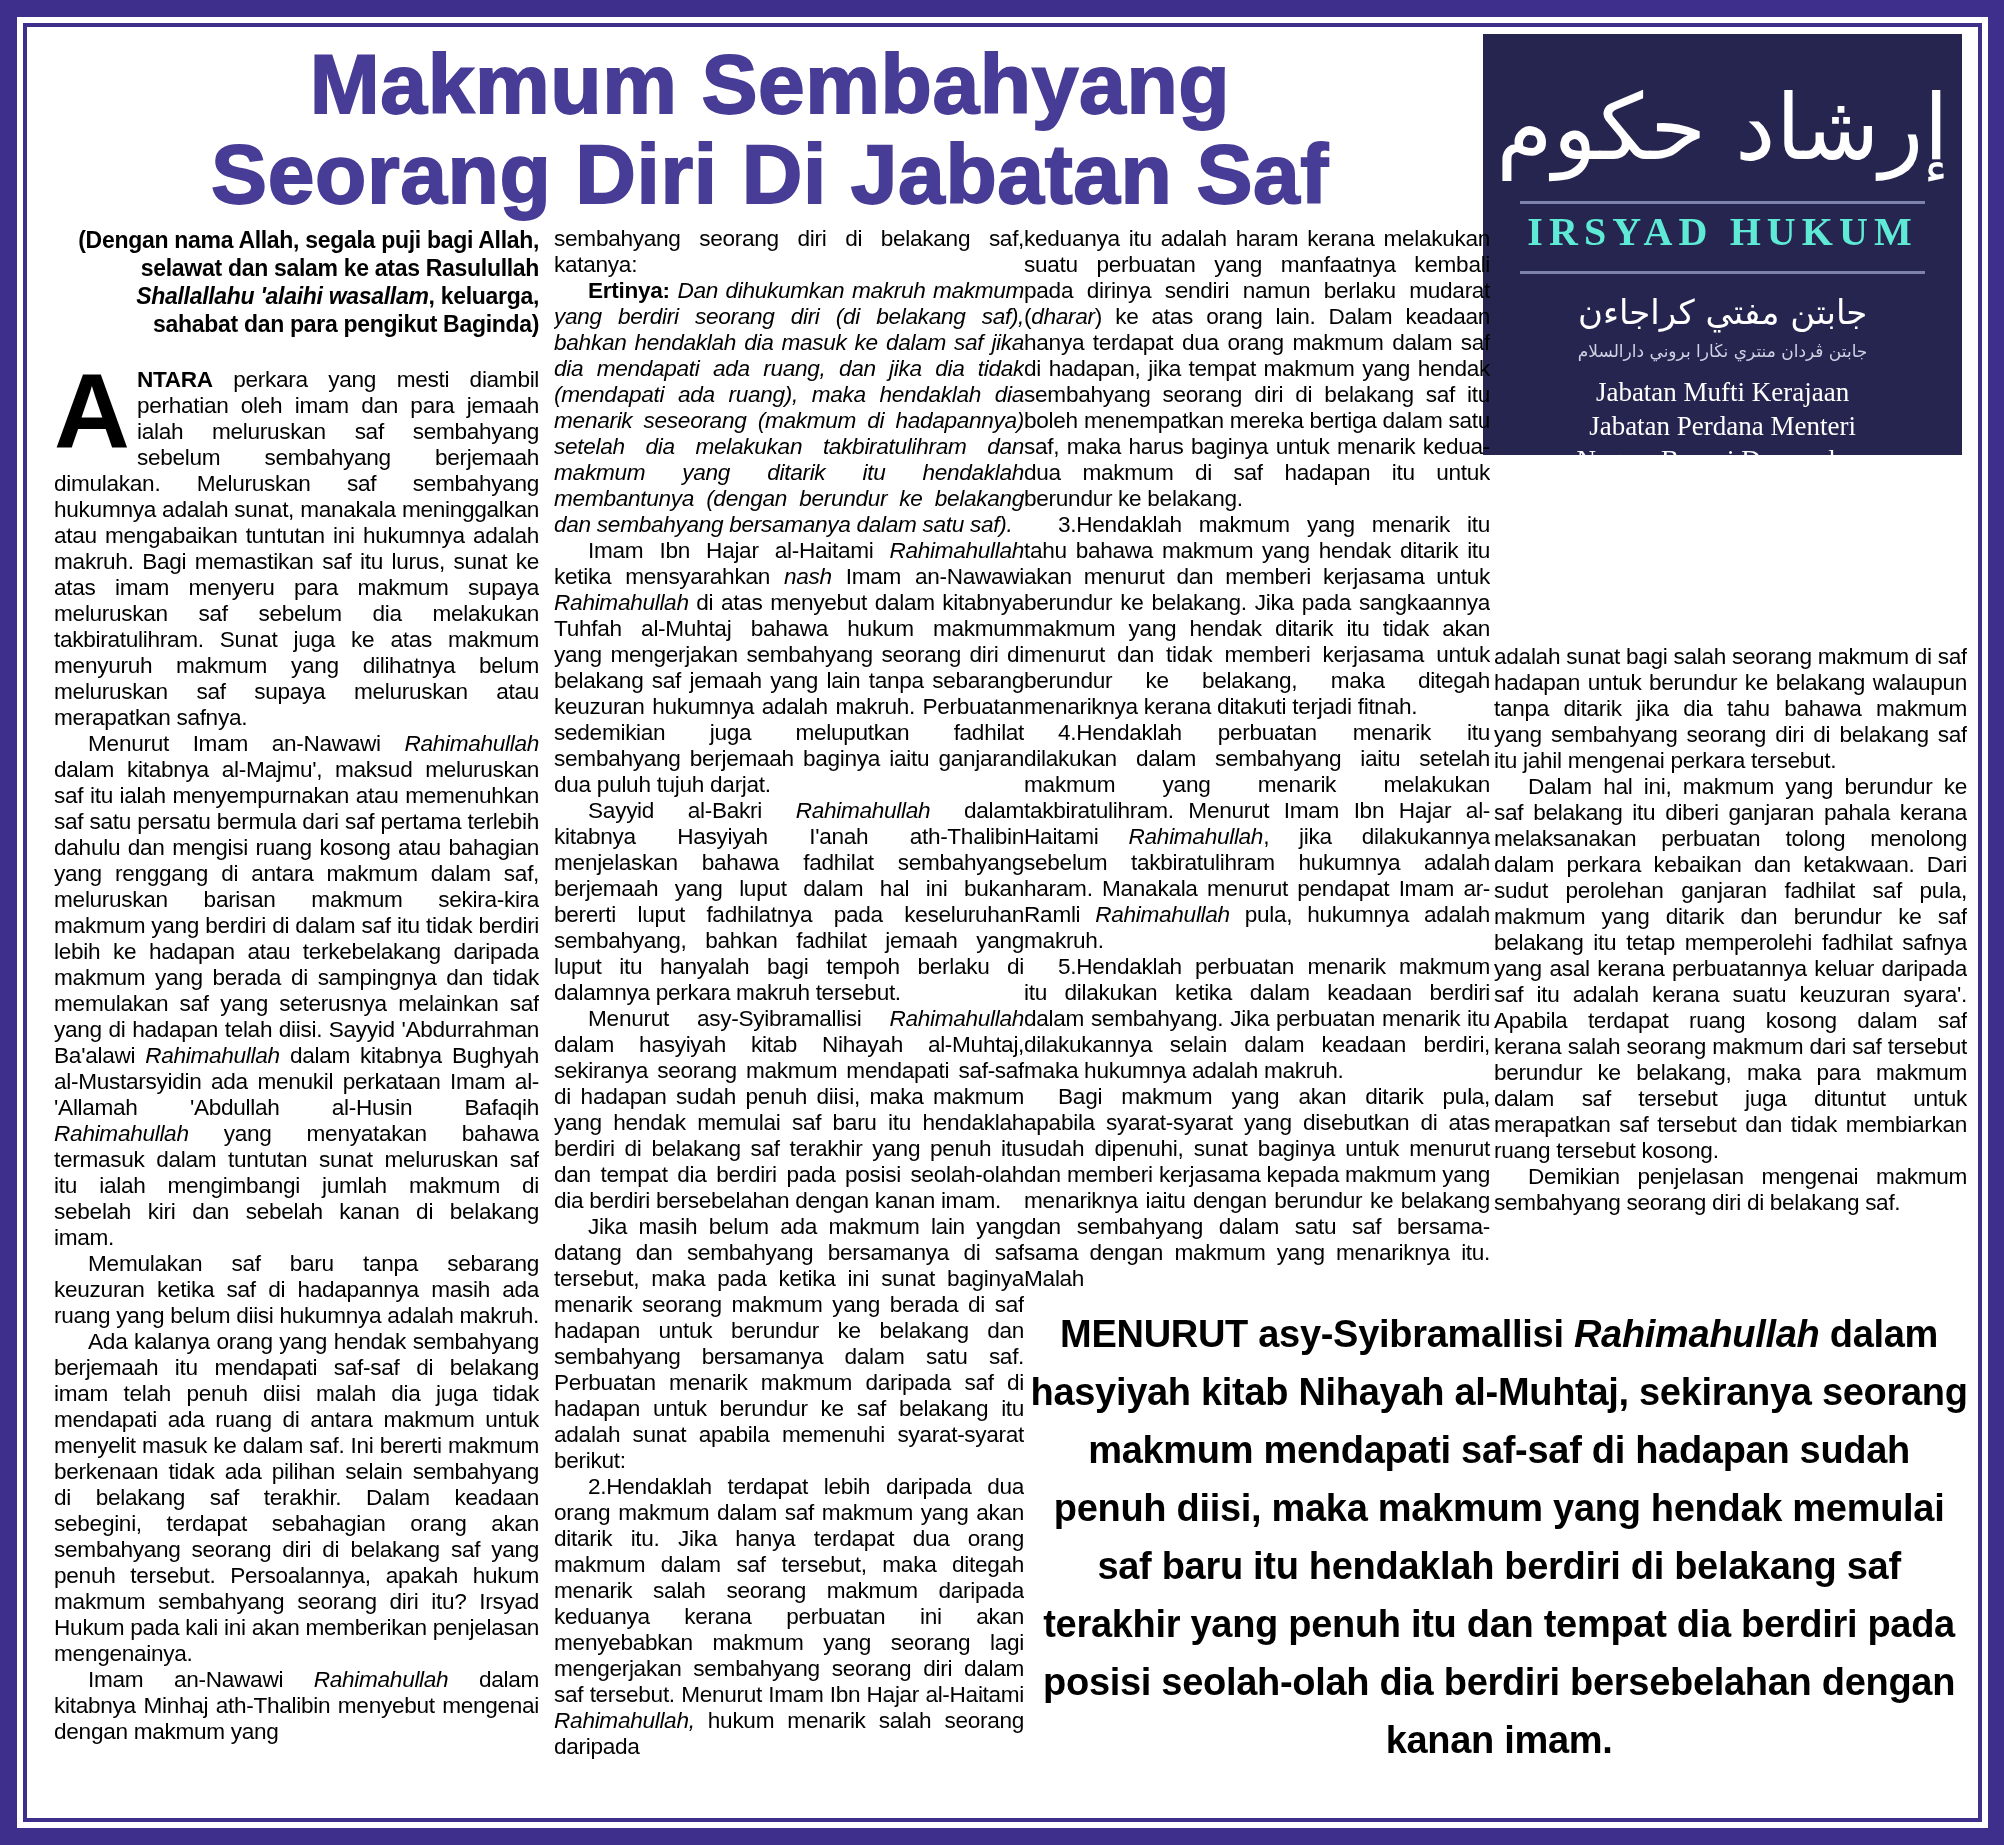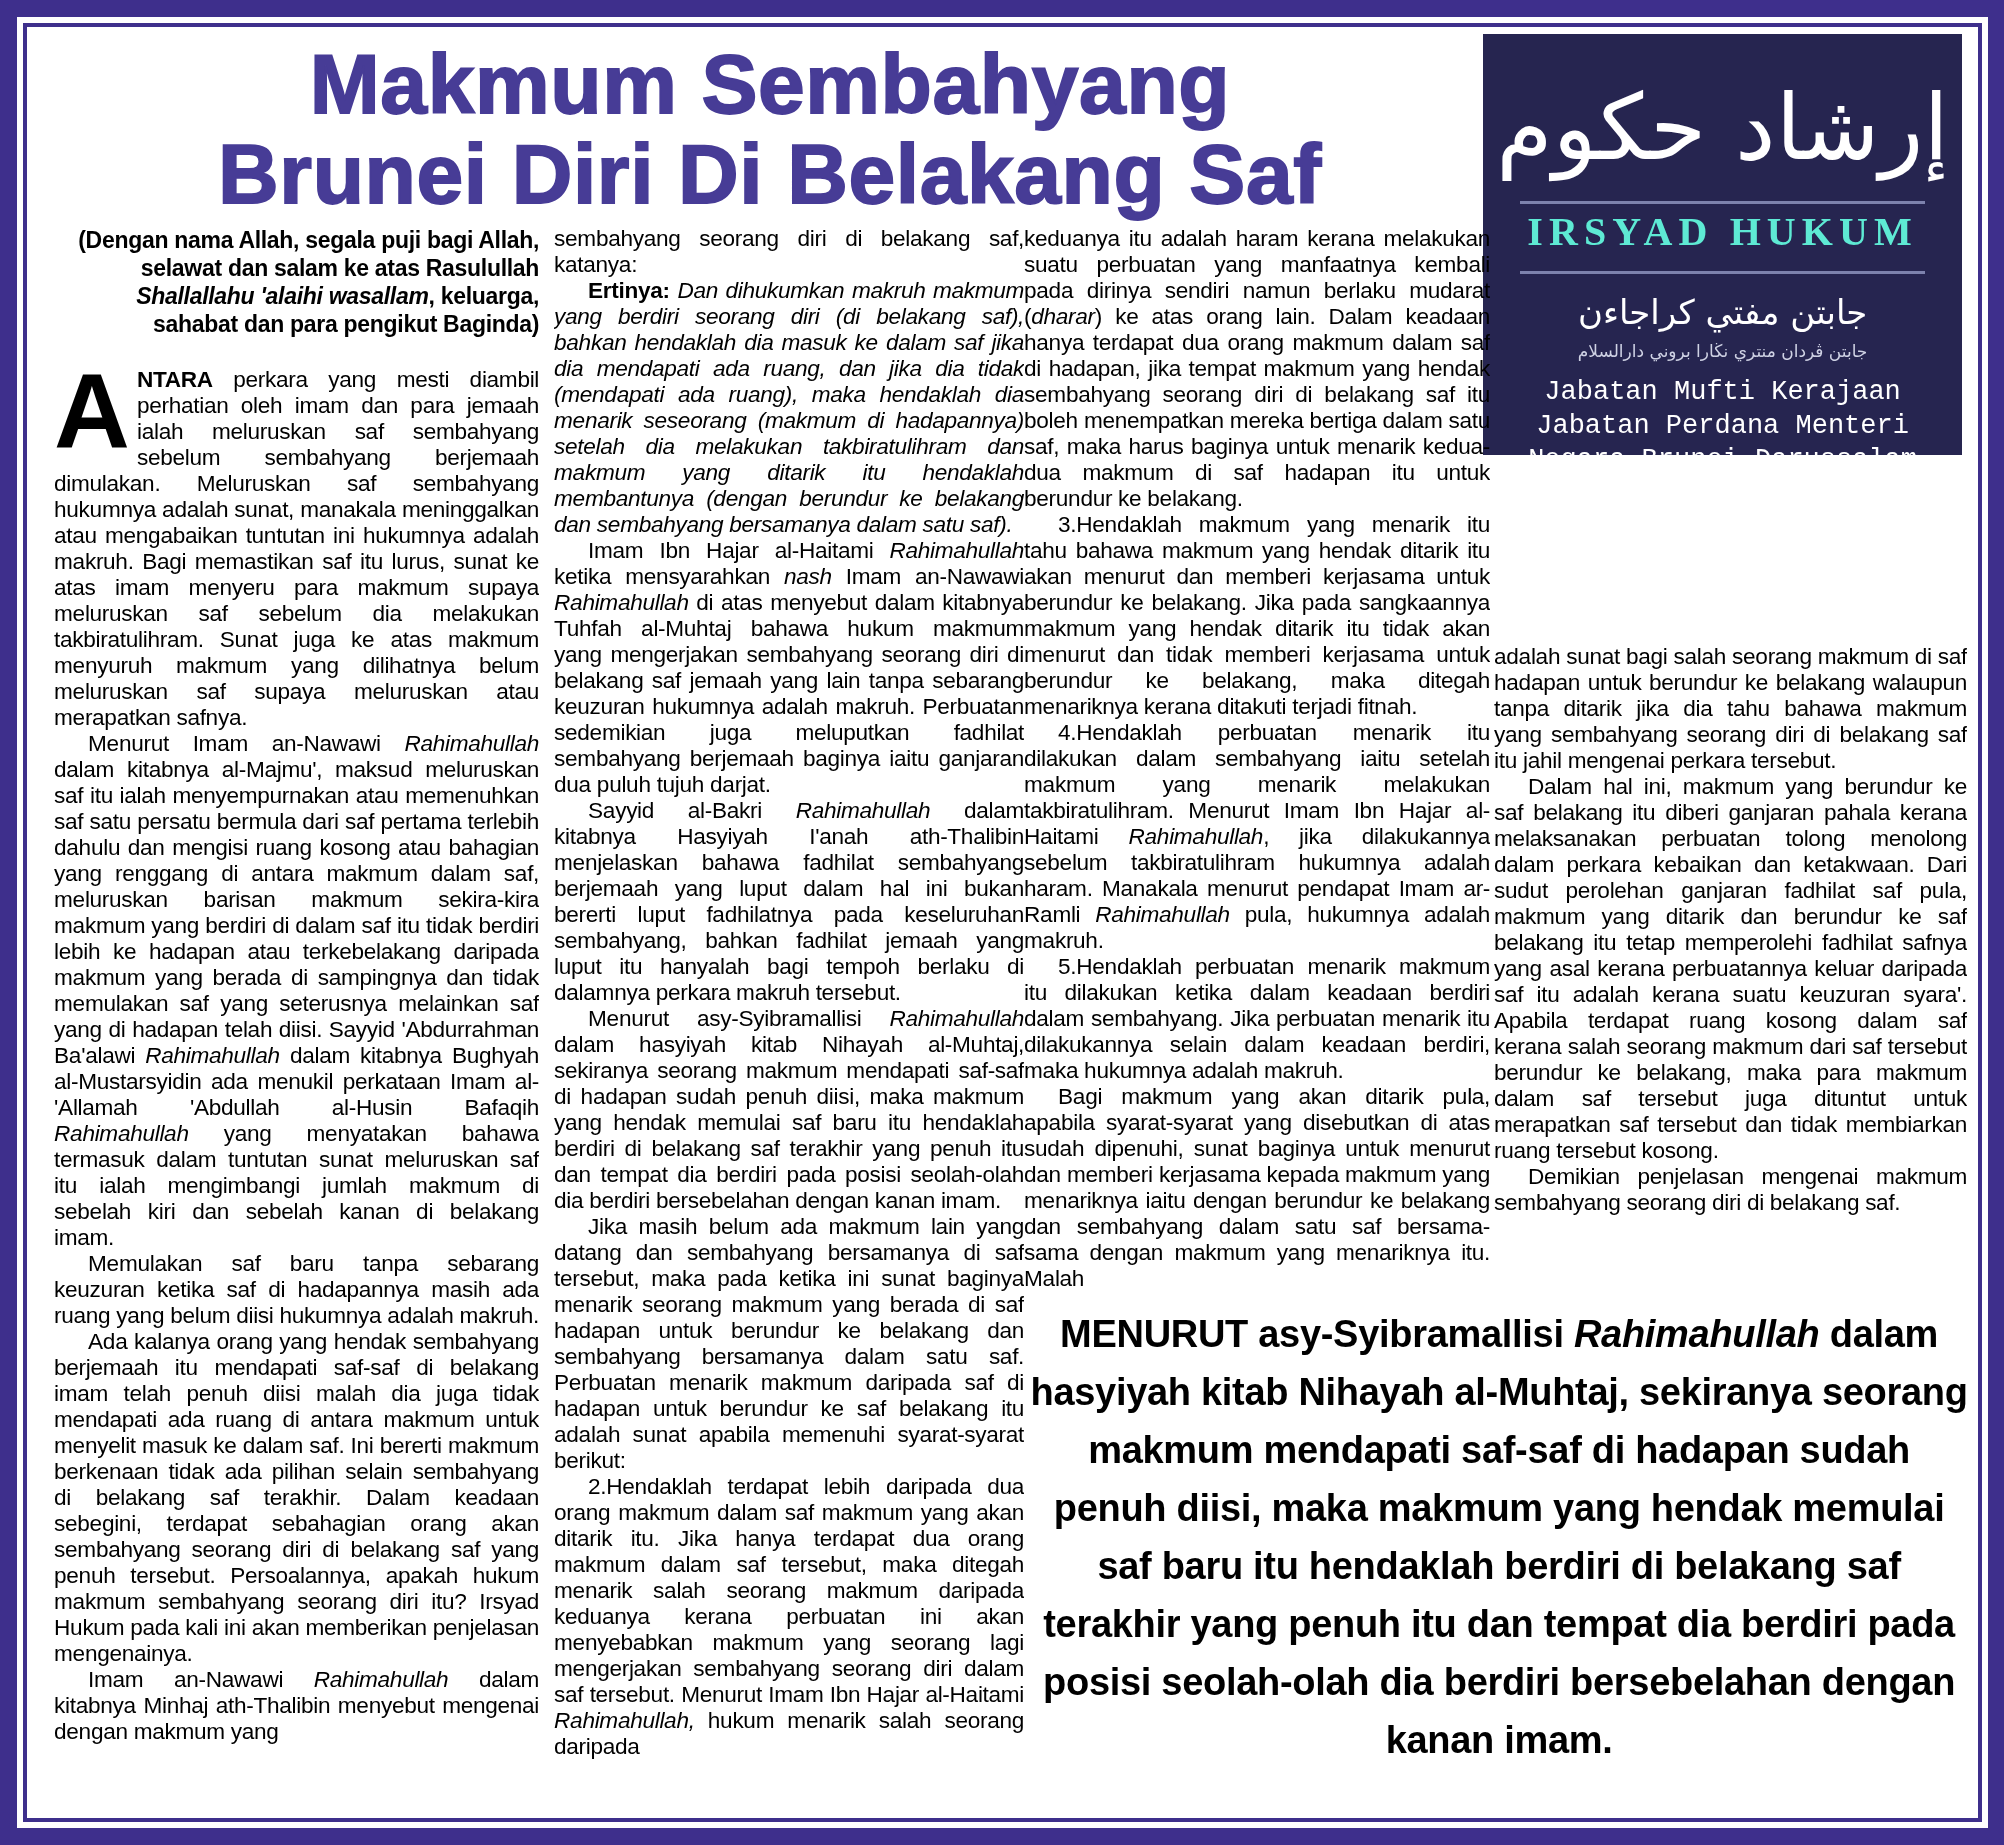--- a/index.html
+++ b/index.html
@@ -25,21 +25,21 @@
     background:#262550;color:#fff;text-align:center;box-sizing:border-box;overflow:hidden;
   }
   .calli{font-size:91px;line-height:1.25;padding-top:37px;color:#fff;font-family:"DejaVu Sans",sans-serif;}
   .l-rule{height:2.4px;background:#7d82ad;margin:16px 37px 0 37px;}
   .brand{
     color:#5eead4;font-family:"Liberation Serif",serif;font-weight:bold;
     font-size:40px;letter-spacing:6.1px;margin-top:4.9px;
   }
   .jawi1{font-size:34px;margin-top:18.3px;font-family:"DejaVu Sans",sans-serif;}
   .jawi2{font-size:17px;margin-top:8.5px;color:#cfd2e4;font-family:"DejaVu Sans",sans-serif;}
-  .org{font-family:Liberation Mono, monospace;font-size:27px;line-height:34px;margin-top:14.6px;}
+  .org{font-family:Liberation Serif, serif;font-size:27px;line-height:34px;margin-top:14.6px;}
   .web{font-style:italic;font-weight:bold;font-size:22px;color:#ccd0e2;margin-top:33px;}
   .mail{font-style:italic;font-weight:bold;font-size:19.5px;color:#0ea5e9;margin-top:21px;}
   
   .col{
     position:absolute;text-align:justify;color:#000;
     font-size:22.6px;line-height:26px;letter-spacing:-0.3px;overflow:hidden;
   }
   .col1{left:27px;top:199px;width:485px;height:1581px;}
   .col2{left:527px;top:199px;width:470px;height:1581px;}
   .col3{left:997px;top:199px;width:466px;height:1091px;}
@@ -63,21 +63,21 @@
   }
 </style>
 </head>
 <body>
 
 <div class="page">
   <div class="inner">
 
     <h1 class="title">
       <span>Makmum Sembahyang</span>
-      <span>Brunei Diri Di Belakang Saf</span>
+      <span>Seorang Diri Di Jabatan Saf</span>
     </h1>
 
     <div class="logo">
       <div class="calli">إرشاد حكوم</div>
       <div class="l-rule"></div>
       <div class="brand">IRSYAD HUKUM</div>
       <div class="l-rule"></div>
       <div class="jawi1">جابتن مفتي كراجاءن</div>
       <div class="jawi2">جابتن ڤردان منتري نڬارا بروني دارالسلام</div>
       <div class="org">

